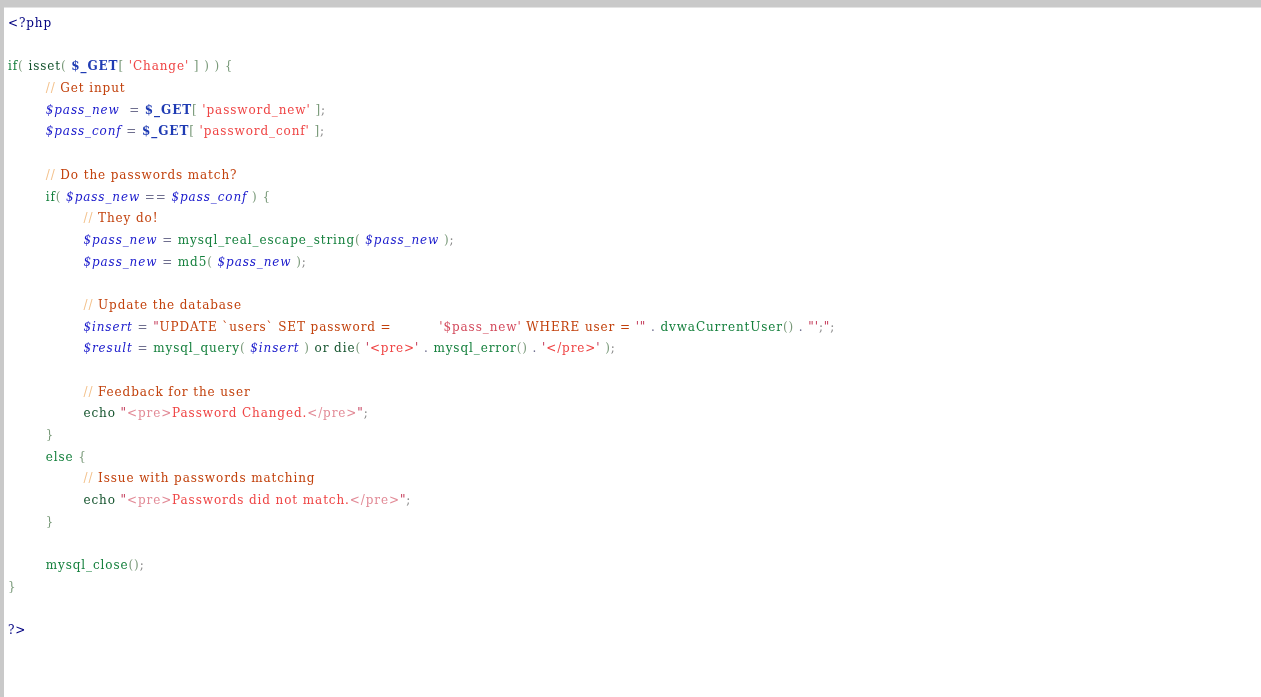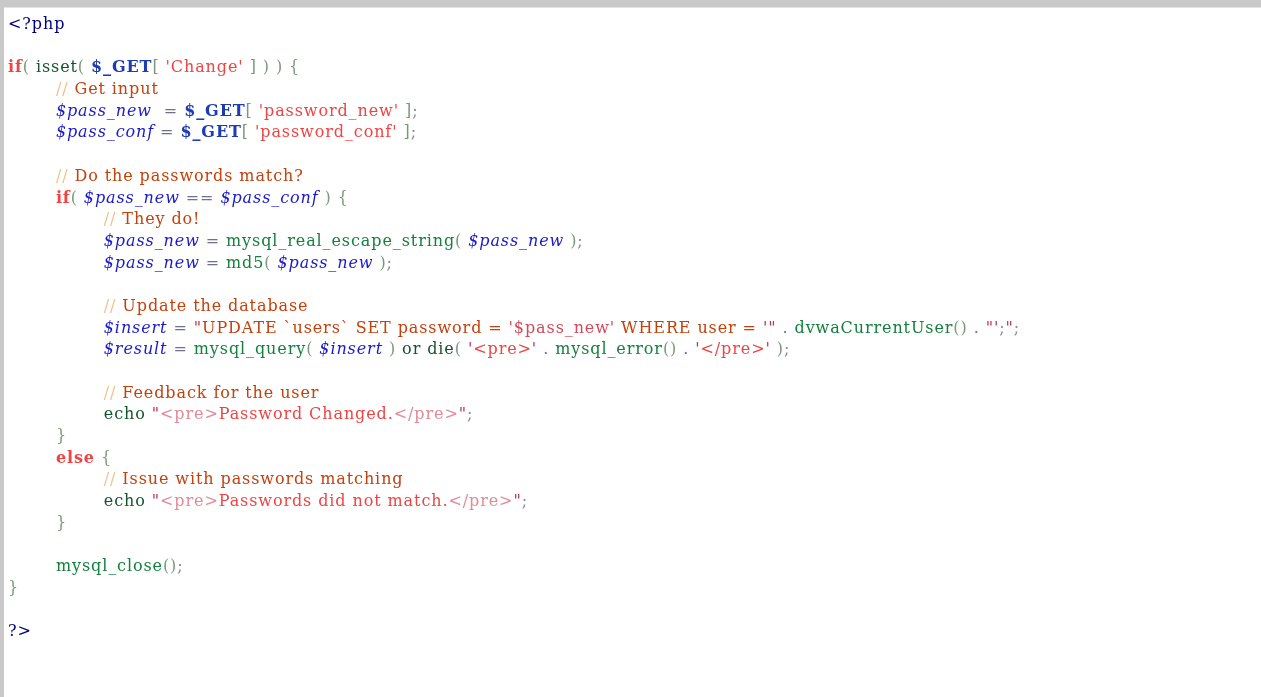--- a/index.html
+++ b/index.html
@@ -34,45 +34,45 @@
     width: 100%;
     height: 1px;
     background: #e3e3e3;
     pointer-events: none;
   }
 
   #code-block {
     margin: 0;
     padding: 6px 16px 0 4px;
     font-family: "DejaVu Serif", "Liberation Serif", serif;
-    font-size: 16px;
+    font-size: 12px;
     line-height: 21.7px;
     white-space: pre;
     letter-spacing: 0.9px;
     -webkit-font-smoothing: antialiased;
   }
 
   .ln { display: block; height: 21.7px; }
 
   
-  .t-kw      { color: #ef4444; font-weight: bold; }            
+  .t-kw      { color: #15803d; }            
   .t-tag     { color: #000080; }            
   .t-var     { color: #1a1acc; font-style: italic; }            
   .t-sup     { color: #1f3bb3; font-weight: bold; }            
   .t-fn      { color: #14532d; }            
   .t-fn2     { color: #15803d; }            
   .t-punc    { color: #7a9a7a; }            
   .t-punc2   { color: #8a8a8a; }            
   .t-op      { color: #6f6f8f; }            
   .t-com     { color: #c2410c; }            
   .t-comslash{ color: #f3c08a; }            
   .t-str     { color: #ef4444; }            
   .t-strq    { color: #c03050; }            
   .t-strpink { color: #e28a96; }            
   .t-strsql  { color: #c2410c; }            
-  .t-strvar  { color: #d34a5c; }
+  .t-strvar  { color: #d34a5c; margin-left: 43px; }
 </style>
 </head>
 <body>
 
 <div id="code-view">
   <pre id="code-block"><span class="ln"><span class="t-tag">&lt;?php</span></span><span class="ln"> </span><span class="ln"><span class="t-kw">if</span><span class="t-punc">( </span><span class="t-fn">isset</span><span class="t-punc">( </span><span class="t-sup">$_GET</span><span class="t-punc">[ </span><span class="t-str">'Change'</span><span class="t-punc"> ] ) ) {</span></span><span class="ln">        <span class="t-comslash">//</span><span class="t-com"> Get input</span></span><span class="ln">        <span class="t-var">$pass_new</span>  <span class="t-op">=</span> <span class="t-sup">$_GET</span><span class="t-punc">[ </span><span class="t-str">'password_new'</span><span class="t-punc"> ]</span><span class="t-punc2">;</span></span><span class="ln">        <span class="t-var">$pass_conf</span> <span class="t-op">=</span> <span class="t-sup">$_GET</span><span class="t-punc">[ </span><span class="t-str">'password_conf'</span><span class="t-punc"> ]</span><span class="t-punc2">;</span></span><span class="ln"> </span><span class="ln">        <span class="t-comslash">//</span><span class="t-com"> Do the passwords match?</span></span><span class="ln">        <span class="t-kw">if</span><span class="t-punc">( </span><span class="t-var">$pass_new</span> <span class="t-op">==</span> <span class="t-var">$pass_conf</span><span class="t-punc"> ) {</span></span><span class="ln">                <span class="t-comslash">//</span><span class="t-com"> They do!</span></span><span class="ln">                <span class="t-var">$pass_new</span> <span class="t-op">=</span> <span class="t-fn2">mysql_real_escape_string</span><span class="t-punc">( </span><span class="t-var">$pass_new</span><span class="t-punc"> )</span><span class="t-punc2">;</span></span><span class="ln">                <span class="t-var">$pass_new</span> <span class="t-op">=</span> <span class="t-fn2">md5</span><span class="t-punc">( </span><span class="t-var">$pass_new</span><span class="t-punc"> )</span><span class="t-punc2">;</span></span><span class="ln"> </span><span class="ln">                <span class="t-comslash">//</span><span class="t-com"> Update the database</span></span><span class="ln">                <span class="t-var">$insert</span> <span class="t-op">=</span> <span class="t-strq">"</span><span class="t-strsql">UPDATE `users` SET password = </span><span class="t-strvar">'$pass_new'</span><span class="t-strsql"> WHERE user = </span><span class="t-strq">'"</span> <span class="t-op">.</span> <span class="t-fn2">dvwaCurrentUser</span><span class="t-punc">()</span> <span class="t-op">.</span> <span class="t-strq">"'</span><span class="t-punc2">;</span><span class="t-strq">"</span><span class="t-punc2">;</span></span><span class="ln">                <span class="t-var">$result</span> <span class="t-op">=</span> <span class="t-fn2">mysql_query</span><span class="t-punc">( </span><span class="t-var">$insert</span><span class="t-punc"> )</span> <span class="t-fn">or</span> <span class="t-fn">die</span><span class="t-punc">( </span><span class="t-strq">'</span><span class="t-str">&lt;pre&gt;</span><span class="t-strq">'</span> <span class="t-op">.</span> <span class="t-fn2">mysql_error</span><span class="t-punc">()</span> <span class="t-op">.</span> <span class="t-strq">'</span><span class="t-str">&lt;/pre&gt;</span><span class="t-strq">'</span><span class="t-punc"> )</span><span class="t-punc2">;</span></span><span class="ln"> </span><span class="ln">                <span class="t-comslash">//</span><span class="t-com"> Feedback for the user</span></span><span class="ln">                <span class="t-fn">echo</span> <span class="t-strq">"</span><span class="t-strpink">&lt;pre&gt;</span><span class="t-str">Password Changed.</span><span class="t-strpink">&lt;/pre&gt;</span><span class="t-strq">"</span><span class="t-punc2">;</span></span><span class="ln">        <span class="t-punc">}</span></span><span class="ln">        <span class="t-kw">else</span> <span class="t-punc">{</span></span><span class="ln">                <span class="t-comslash">//</span><span class="t-com"> Issue with passwords matching</span></span><span class="ln">                <span class="t-fn">echo</span> <span class="t-strq">"</span><span class="t-strpink">&lt;pre&gt;</span><span class="t-str">Passwords did not match.</span><span class="t-strpink">&lt;/pre&gt;</span><span class="t-strq">"</span><span class="t-punc2">;</span></span><span class="ln">        <span class="t-punc">}</span></span><span class="ln"> </span><span class="ln">        <span class="t-fn2">mysql_close</span><span class="t-punc">()</span><span class="t-punc2">;</span></span><span class="ln"><span class="t-punc">}</span></span><span class="ln"> </span><span class="ln"><span class="t-tag">?&gt;</span></span></pre>
 </div>
 
 </body></html>

